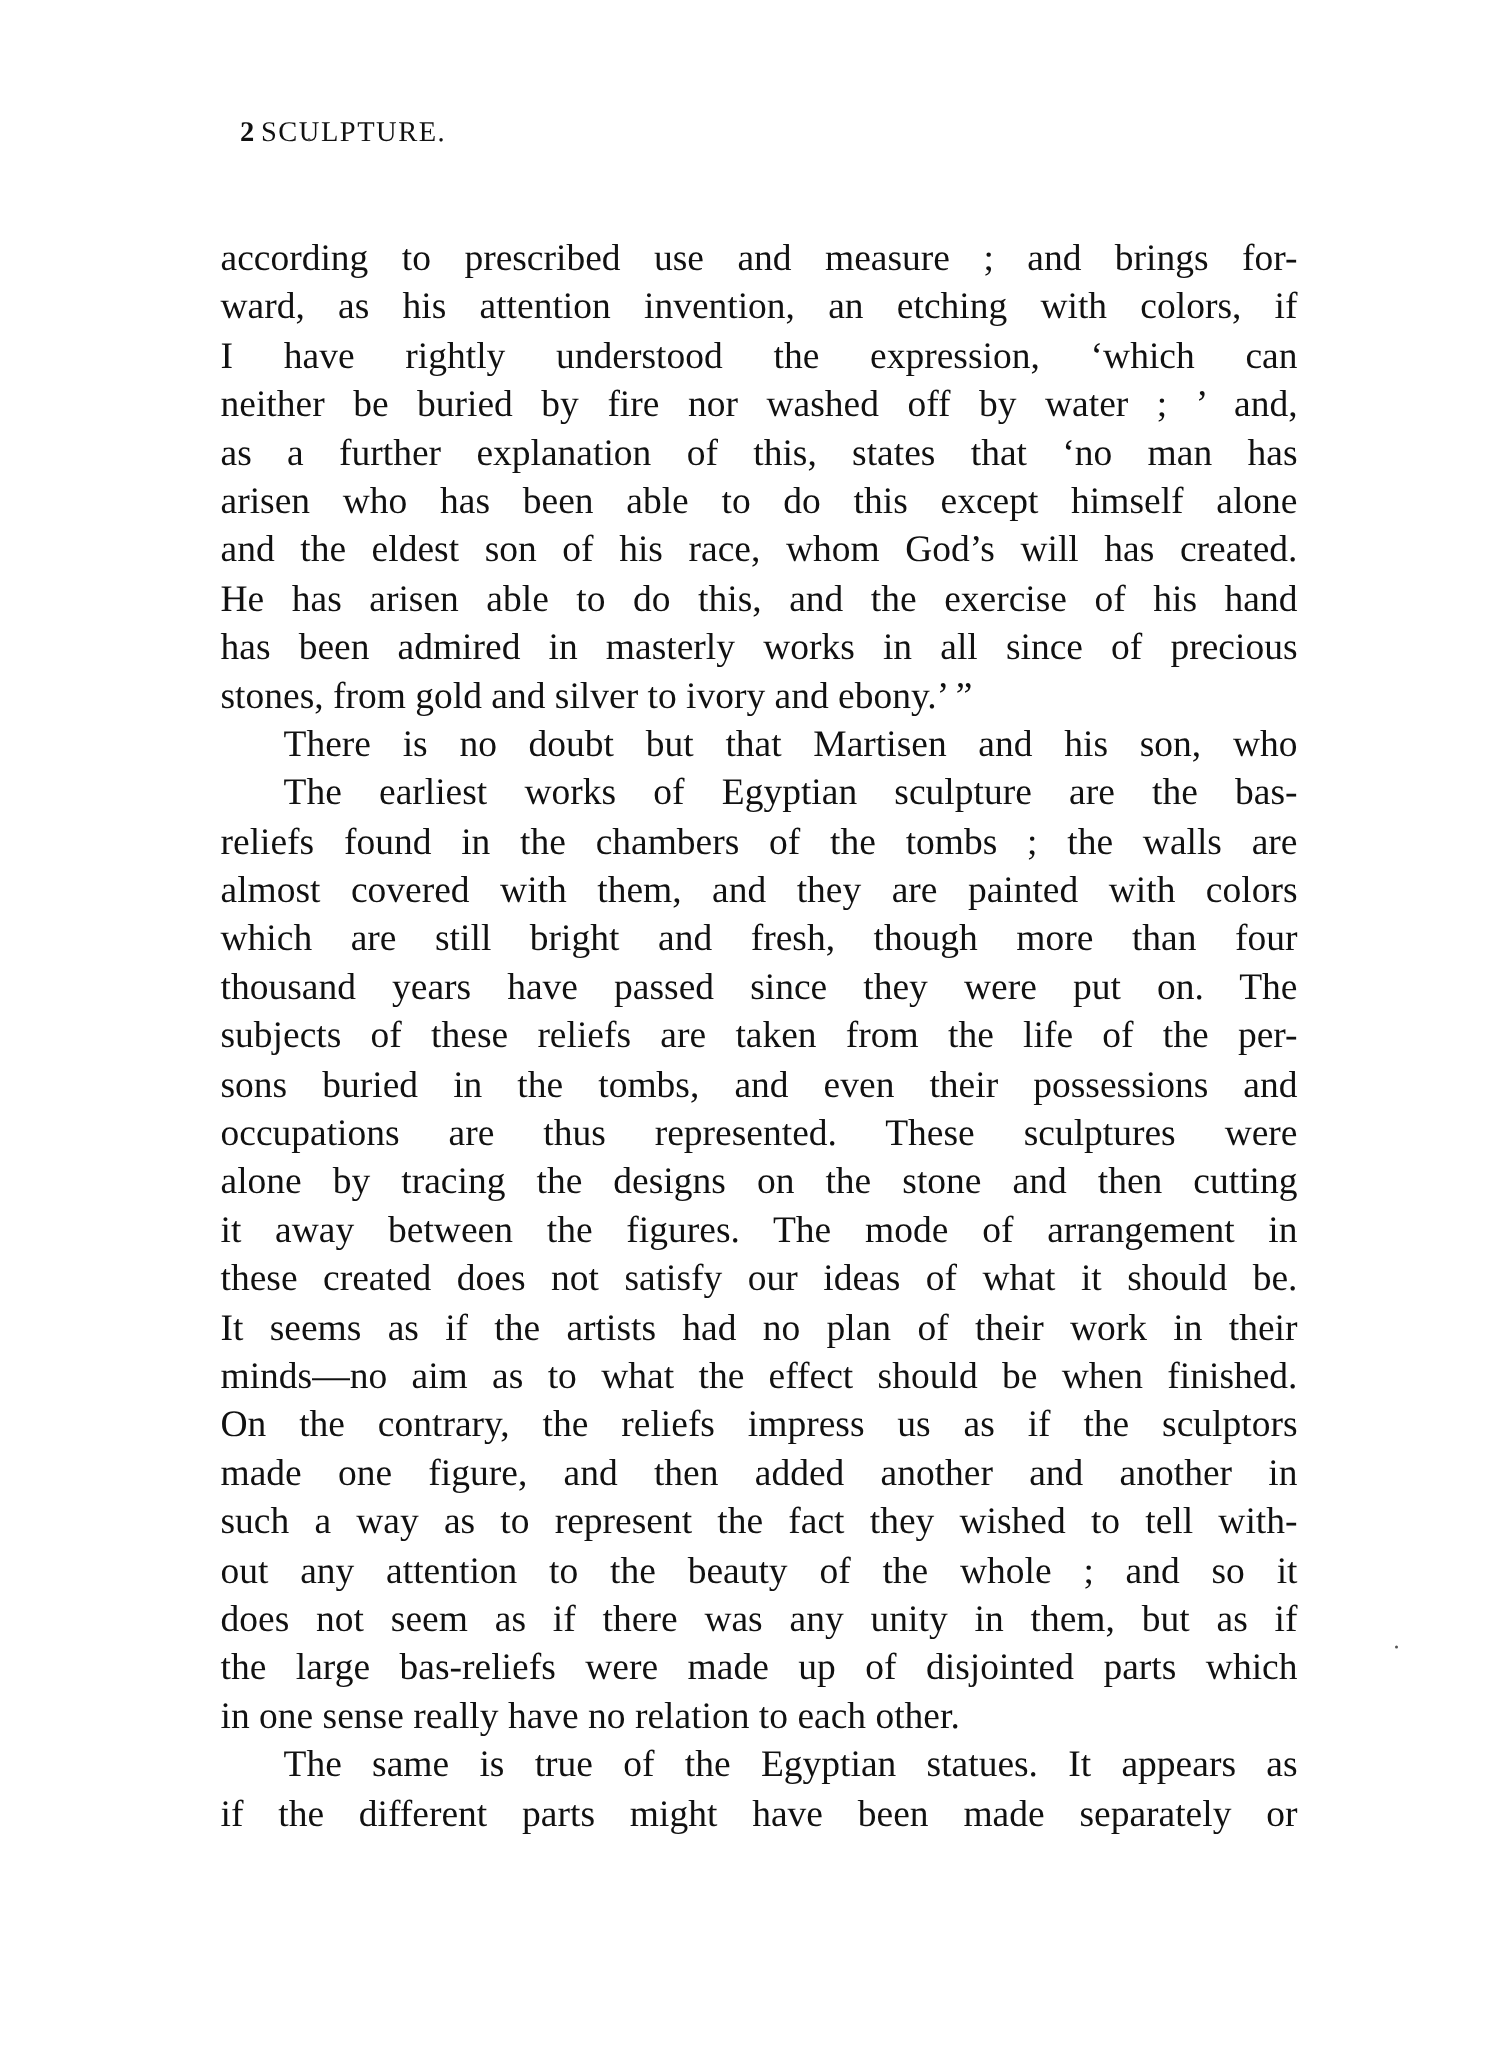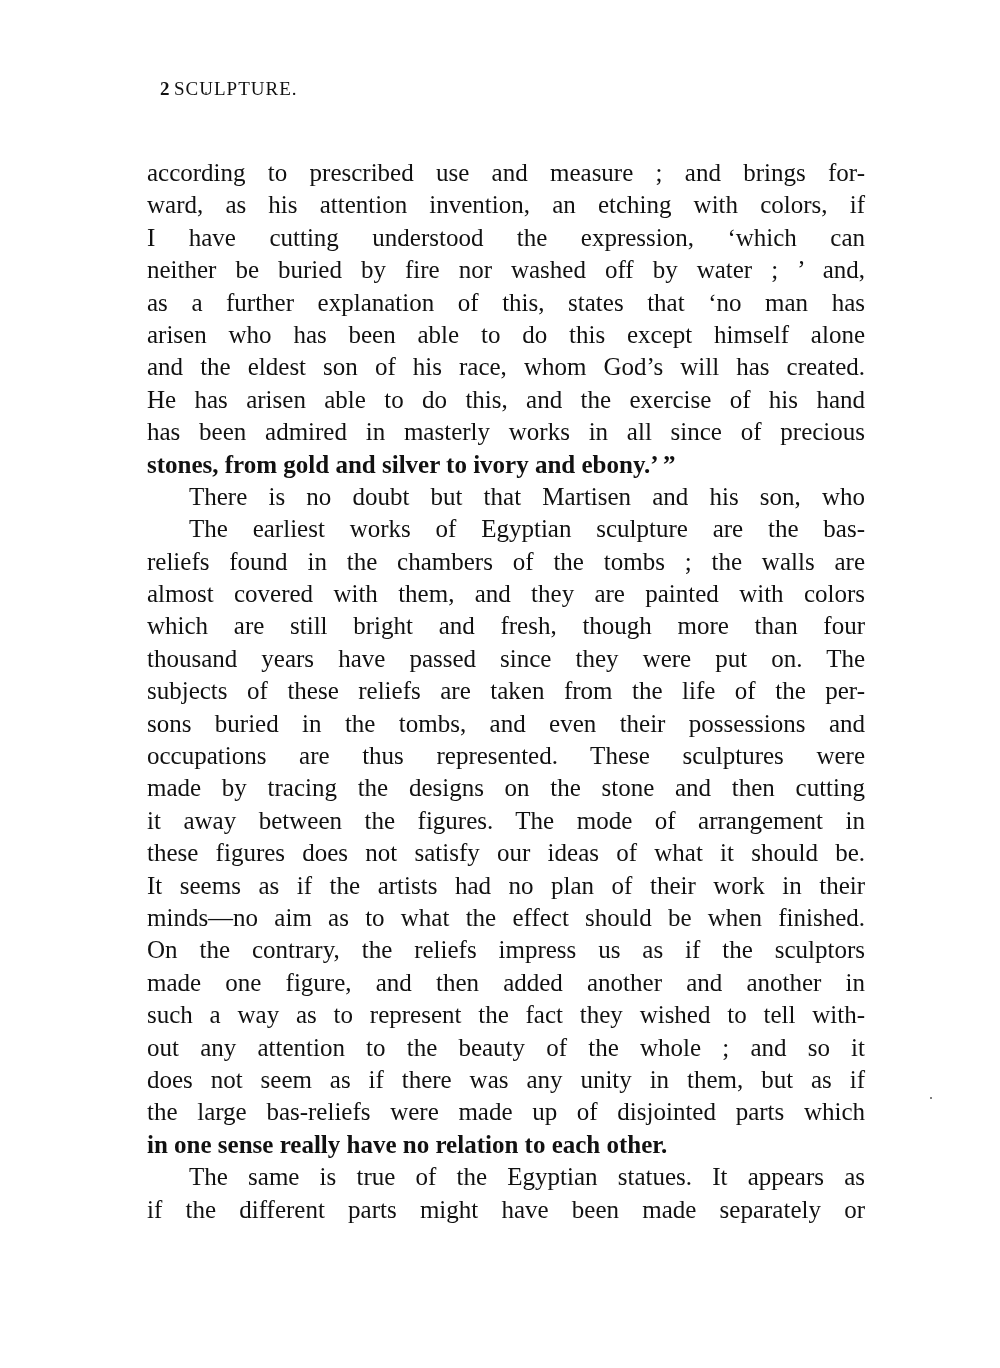--- a/index.html
+++ b/index.html
@@ -57,21 +57,20 @@
       height: 32.4px;
       line-height: 32.4px;
       font-size: 25px;
       text-align: justify;
       text-align-last: justify;
       white-space: nowrap;
       overflow: visible;
     }
     .line.last {
       text-align-last: left;
-      font-weight: bold;
     }
     .line.indent {
       padding-left: 42px;
     }
     .speck {
       position: absolute;
       width: 2px;
       height: 2px;
       background: #555;
       border-radius: 1px;
@@ -82,40 +81,40 @@
 
 <div class="page">
   <div class="running-head">
     <span class="page-number">2</span>
     <span class="running-title">SCULPTURE.</span>
   </div>
 
   <div class="body-text" id="body-text">
       <span class="line">according to prescribed use and measure ; and brings for-</span>
       <span class="line">ward, as his attention invention, an etching with colors, if</span>
-      <span class="line">I have cutting understood the expression, ‘which can</span>
+      <span class="line">I have rightly understood the expression, ‘which can</span>
       <span class="line">neither be buried by fire nor washed off by water ; ’ and,</span>
       <span class="line">as a further explanation of this, states that ‘no man has</span>
       <span class="line">arisen who has been able to do this except himself alone</span>
       <span class="line">and the eldest son of his race, whom God’s will has created.</span>
       <span class="line">He has arisen able to do this, and the exercise of his hand</span>
       <span class="line">has been admired in masterly works in all since of precious</span>
       <span class="line last">stones, from gold and silver to ivory and ebony.’ ”</span>
       <span class="line indent">There is no doubt but that Martisen and his son, who</span>
       <span class="line indent">The earliest works of Egyptian sculpture are the bas-</span>
       <span class="line">reliefs found in the chambers of the tombs ; the walls are</span>
       <span class="line">almost covered with them, and they are painted with colors</span>
       <span class="line">which are still bright and fresh, though more than four</span>
       <span class="line">thousand years have passed since they were put on.  The</span>
       <span class="line">subjects of these reliefs are taken from the life of the per-</span>
       <span class="line">sons buried in the tombs, and even their possessions and</span>
       <span class="line">occupations are thus represented.  These sculptures were</span>
-      <span class="line">made by tracing the designs on the stone and then cutting</span>
+      <span class="line">alone by tracing the designs on the stone and then cutting</span>
       <span class="line">it away between the figures.  The mode of arrangement in</span>
-      <span class="line">these figures does not satisfy our ideas of what it should be.</span>
+      <span class="line">these created does not satisfy our ideas of what it should be.</span>
       <span class="line">It seems as if the artists had no plan of their work in their</span>
       <span class="line">minds—no aim as to what the effect should be when finished.</span>
       <span class="line">On the contrary, the reliefs impress us as if the sculptors</span>
       <span class="line">made one figure, and then added another and another in</span>
       <span class="line">such a way as to represent the fact they wished to tell with-</span>
       <span class="line">out any attention to the beauty of the whole ; and so it</span>
       <span class="line">does not seem as if there was any unity in them, but as if</span>
       <span class="line">the large bas-reliefs were made up of disjointed parts which</span>
       <span class="line last">in one sense really have no relation to each other.</span>
       <span class="line indent">The same is true of the Egyptian statues.  It appears as</span>

